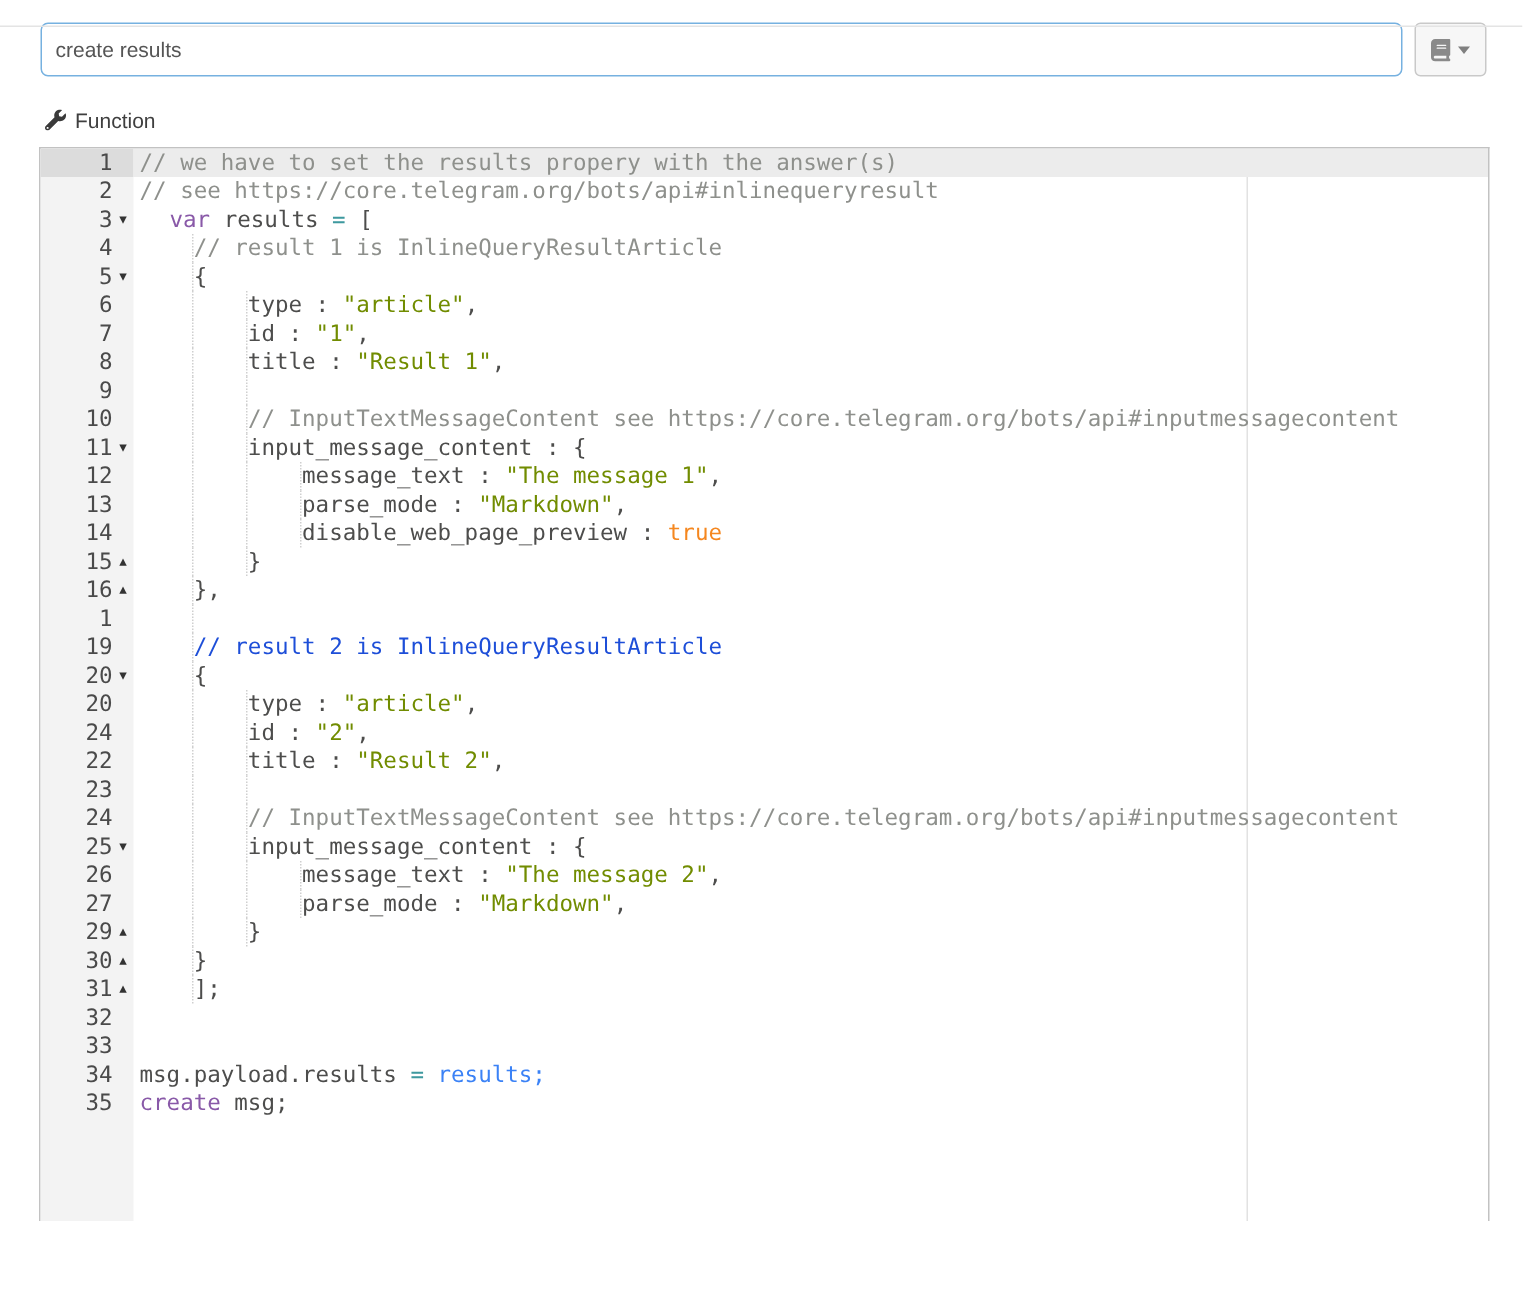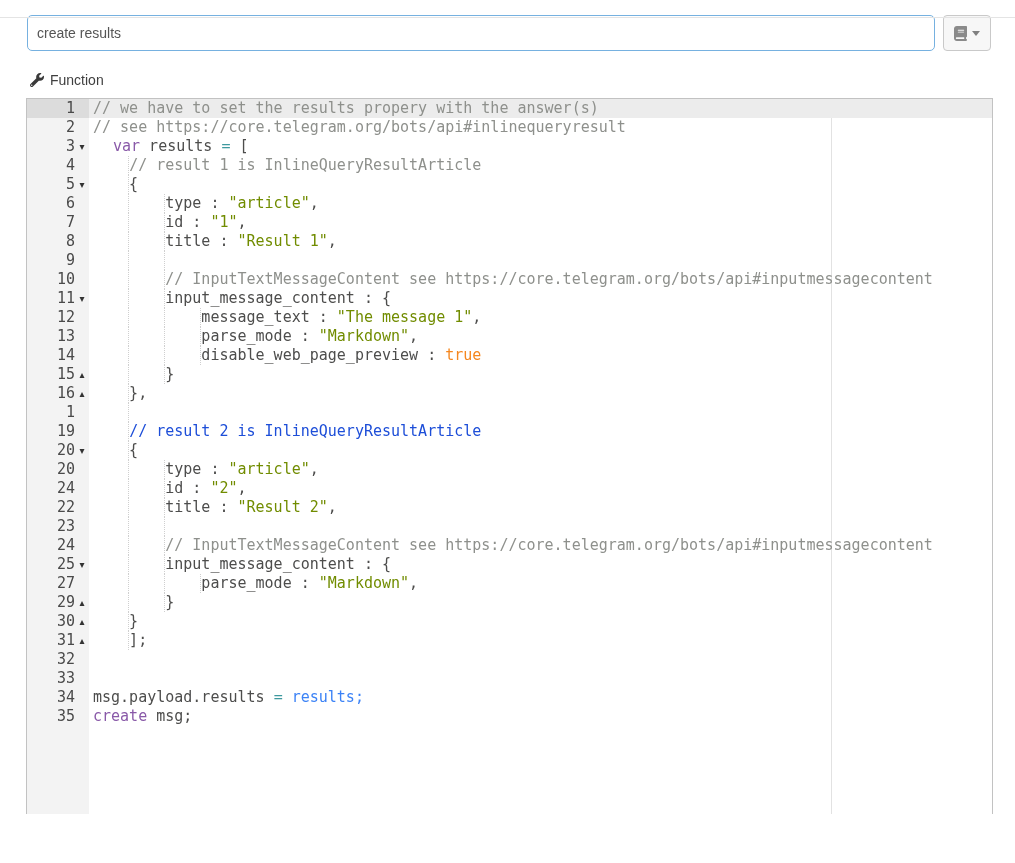--- a/index.html
+++ b/index.html
@@ -163,20 +163,24 @@
         </div>
         <div class="row">
           <div class="gut"><span class="num">24</span></div>
           <div class="code"><span class="guide" style="left: 39px;"></span><span class="guide" style="left: 75px;"></span><span class="tok" style="color: rgb(77, 77, 76);">        </span><span class="tok" style="color: rgb(142, 144, 140);">// InputTextMessageContent see https://core.telegram.org/bots/api#inputmessagecontent</span></div>
         </div>
         <div class="row">
           <div class="gut"><span class="num">25</span><span class="fold">▾</span></div>
           <div class="code"><span class="guide" style="left: 39px;"></span><span class="guide" style="left: 75px;"></span><span class="tok" style="color: rgb(77, 77, 76);">        input_message_content : {</span></div>
         </div>
         <div class="row">
+          <div class="gut"><span class="num">26</span></div>
+          <div class="code"><span class="guide" style="left: 39px;"></span><span class="guide" style="left: 75px;"></span><span class="guide" style="left: 111px;"></span><span class="tok" style="color: rgb(77, 77, 76);">            message_text : </span><span class="tok" style="color: rgb(113, 140, 0);">"The message 2"</span><span class="tok" style="color: rgb(77, 77, 76);">,</span></div>
+        </div>
+        <div class="row">
           <div class="gut"><span class="num">27</span></div>
           <div class="code"><span class="guide" style="left: 39px;"></span><span class="guide" style="left: 75px;"></span><span class="guide" style="left: 111px;"></span><span class="tok" style="color: rgb(77, 77, 76);">            parse_mode : </span><span class="tok" style="color: rgb(113, 140, 0);">"Markdown"</span><span class="tok" style="color: rgb(77, 77, 76);">,</span></div>
         </div>
         <div class="row">
           <div class="gut"><span class="num">29</span><span class="fold">▴</span></div>
           <div class="code"><span class="guide" style="left: 39px;"></span><span class="guide" style="left: 75px;"></span><span class="tok" style="color: rgb(77, 77, 76);">        }</span></div>
         </div>
         <div class="row">
           <div class="gut"><span class="num">30</span><span class="fold">▴</span></div>
           <div class="code"><span class="guide" style="left: 39px;"></span><span class="tok" style="color: rgb(77, 77, 76);">    }</span></div>

